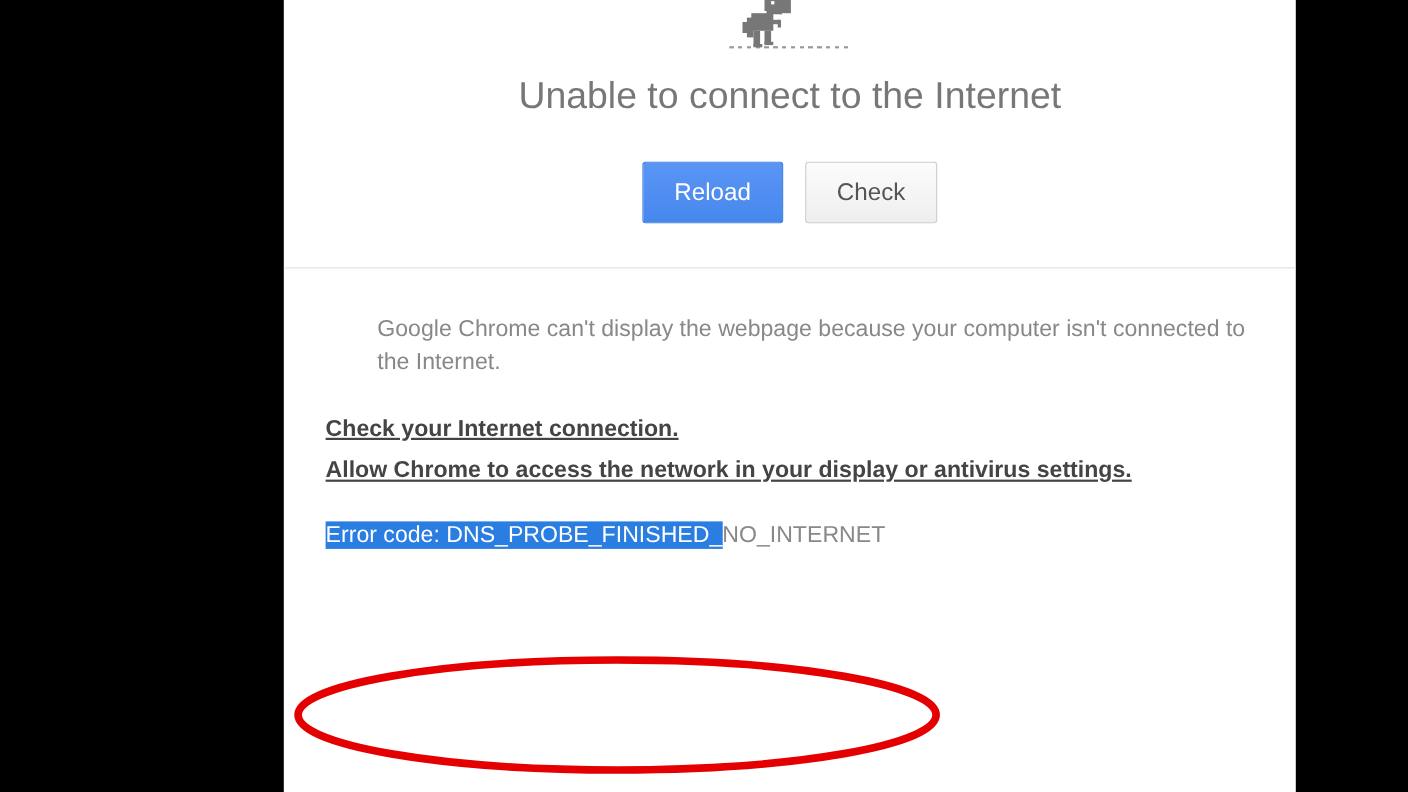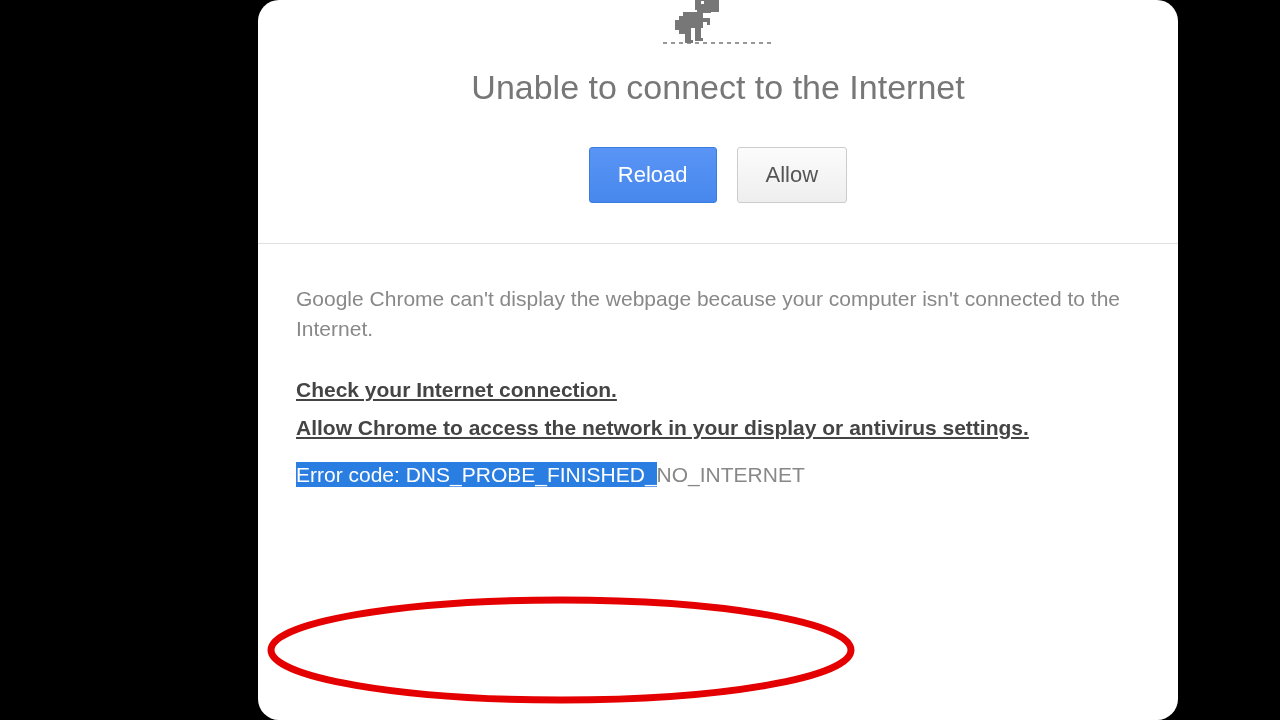--- a/index.html
+++ b/index.html
@@ -11,21 +11,20 @@
       overflow: hidden;
       position: relative;
     }
     .page {
       position: absolute;
       left: 258px;
       top: 0;
       width: 920px;
       height: 720px;
       background: #fff;
-      border-radius: 21px;
     }
     .top-section {
       padding: 0 40px 40px 40px;
       text-align: center;
       border-bottom: 1px solid #e0e0e0;
     }
     .dino-wrap {
       display: flex;
       justify-content: center;
       padding-top: 0;
@@ -74,31 +73,31 @@
       background: linear-gradient(#5a95f5, #4787ed);
       border: 1px solid #3a7de0;
       color: #fff;
     }
     .details {
       padding: 40px 38px 0 38px;
       color: #888;
       font-size: 21px;
       line-height: 1.45;
     }
-    .desc { margin-bottom: 30px; }
+    .desc { margin-bottom: 30px; margin-left: 47px; }
     .subhead {
       color: #444;
       font-weight: 700;
       margin-bottom: 8px;
       font-size: 21px;
       text-decoration: underline;
     }
     .subdesc { margin-bottom: 30px; }
     .error-line {
-      margin-top: 16px;
+      margin-top: 28px;
       font-size: 21px;
     }
     .sel {
       background: #2a7de1;
       color: #fff;
       padding: 1px 0;
     }
     .unsel { color: #888; }
     .annot {
       position: absolute;
@@ -130,21 +129,21 @@
             <rect x="14" y="44" width="8" height="3"></rect>
             <rect x="24" y="32" width="6" height="12"></rect>
             <rect x="24" y="42" width="8" height="3"></rect>
           </g>
         </svg>
       </div>
     </div>
     <h1 class="heading">Unable to connect to the Internet</h1>
     <div class="button-row">
       <button class="btn btn-primary">Reload</button>
-      <button class="btn">Allow</button>
+      <button class="btn">Check</button>
     </div>
   </div>
 
   <div class="details">
     <p class="desc">Google Chrome can't display the webpage because your computer isn't connected to the Internet.</p>
 
     <p class="subhead">Check your Internet connection.</p>
 
     <p class="subhead">Allow Chrome to access the network in your display or antivirus settings.</p>
 

